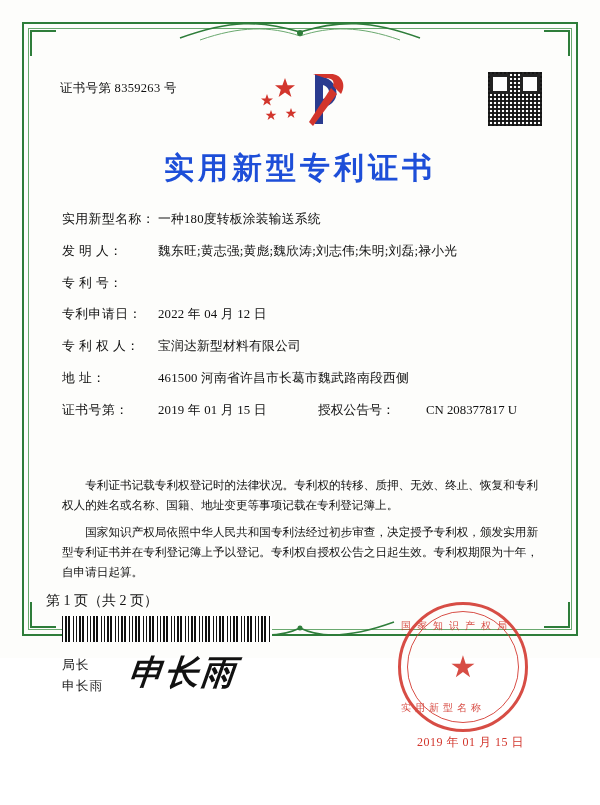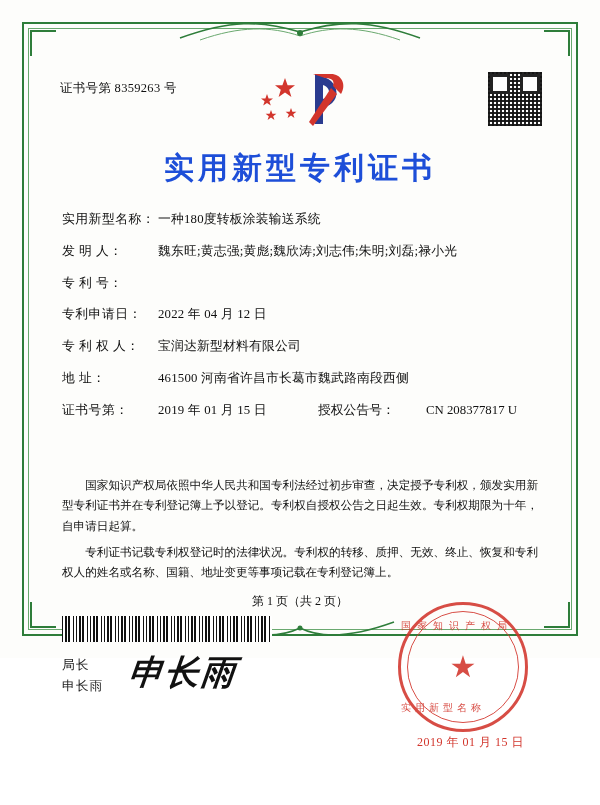--- a/index.html
+++ b/index.html
@@ -258,22 +258,22 @@
     top: 688px;
     font-size: 12px;
     color: #d2352c;
     letter-spacing: 0.5px;
   }
 
   .footer {
     position: absolute;
     left: 0; right: 0;
     bottom: 2px;
-    text-align: center;
-    font-size: 12px;
+    text-align: left;
+    font-size: 14px;
     color: #111;
   }
 </style>
 </head>
 <body>
 
 <div class="page">
 
   <div class="frame-outer"></div>
   <div class="frame-inner"></div>
@@ -346,22 +346,22 @@
       <div class="row split">
         <div class="lab">证书号第：</div>
         <div class="val">2019 年 01 月 15 日</div>
         <div class="lab2">授权公告号：</div>
         <div class="val2">CN 208377817 U</div>
       </div>
 
     </div>
 
     <div class="para">
+      <p>专利证书记载专利权登记时的法律状况。专利权的转移、质押、无效、终止、恢复和专利权人的姓名或名称、国籍、地址变更等事项记载在专利登记簿上。</p>
       <p>国家知识产权局依照中华人民共和国专利法经过初步审查，决定授予专利权，颁发实用新型专利证书并在专利登记簿上予以登记。专利权自授权公告之日起生效。专利权期限为十年，自申请日起算。</p>
-      <p>专利证书记载专利权登记时的法律状况。专利权的转移、质押、无效、终止、恢复和专利权人的姓名或名称、国籍、地址变更等事项记载在专利登记簿上。</p>
     </div>
 
     <div class="barcode"></div>
 
     <div class="signature-block">
       <div class="sig-label">
         <div>局长</div>
         <div>申长雨</div>
       </div>
       <div class="sig-script">申长雨</div>

